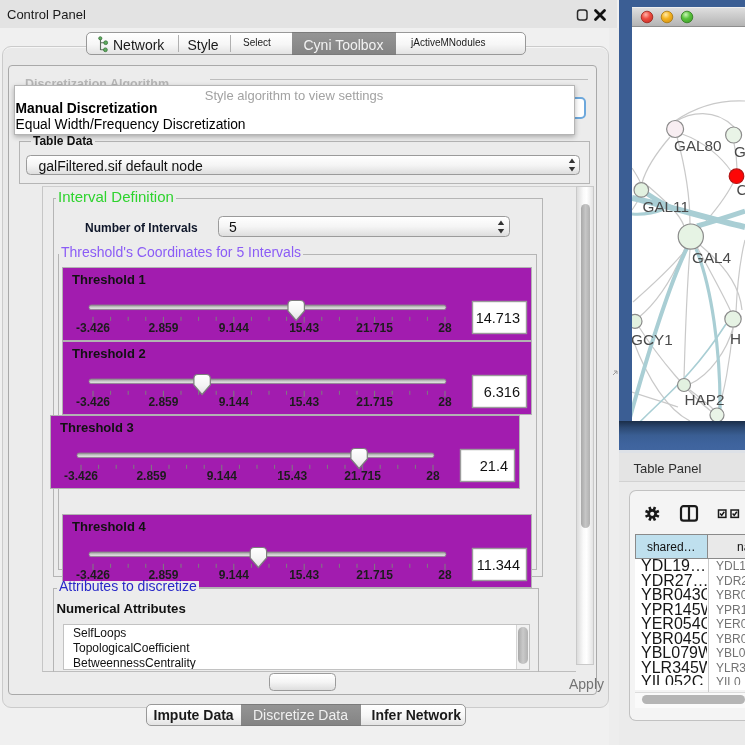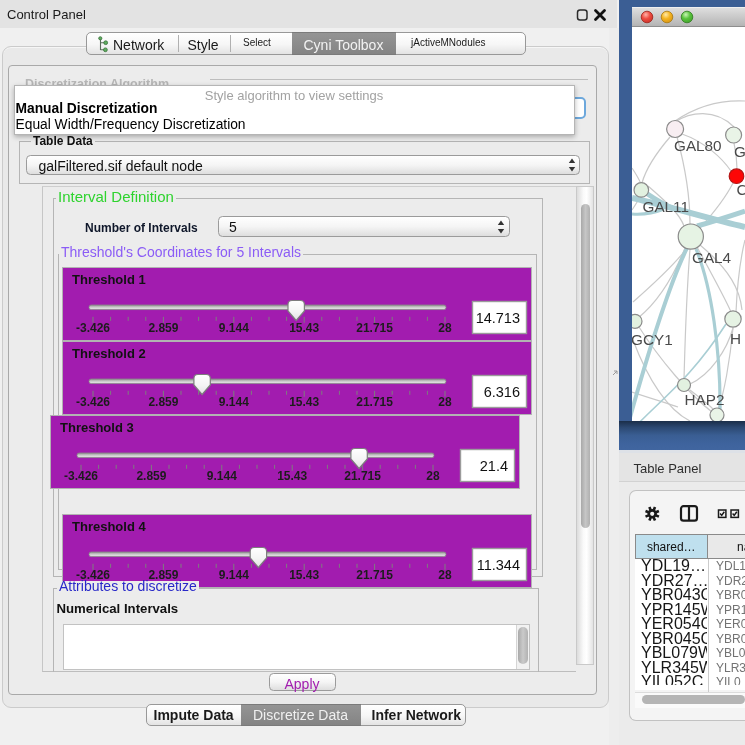--- a/index.html
+++ b/index.html
@@ -259,28 +259,29 @@
         <text x="241.2" y="64" text-anchor="middle" font-size="12" font-weight="bold" fill="#1c1c1c">15.43</text>
         <text x="311.6" y="64" text-anchor="middle" font-size="12" font-weight="bold" fill="#1c1c1c">21.715</text>
         <text x="382.0" y="64" text-anchor="middle" font-size="12" font-weight="bold" fill="#1c1c1c">28</text>
 <path d="M 187.2,41 L 187.2,36.5 Q 187.2,32.5 191.2,32.5 L 199.6,32.5 Q 203.6,32.5 203.6,36.5 L 203.6,43 L 195.4,52.5 L 187.2,43 Z" fill="url(#thg4)" stroke="#7d7d7d" stroke-width="1.2"></path>
 <rect x="409.5" y="33.5" width="54" height="32" fill="#ffffff" stroke="#9b9b9b" stroke-width="1.4"></rect>
 <text x="457" y="55" text-anchor="end" font-size="14.5" fill="#111">11.344</text>
 </svg></div>
 
 <div class="ab" style="left:53px;top:587.5px;width:485.5px;height:84.5px;border:1px solid #b5b5b5;border-bottom:none"></div>
 <div class="ab gblab" style="left:57px;top:581px;font-size:14px;color:#2828c8">Attributes to discretize</div>
-<div class="ab" style="left:56.5px;top:601px;font-size:13.2px;font-weight:bold;color:#111">Numerical Intervals</div>
+<div class="ab" style="left:56.5px;top:601px;font-size:13.2px;font-weight:bold;color:#111">Numerical Attributes</div>
 <div class="ab" style="left:63px;top:624px;width:467px;height:45.5px;background:#fff;border:1px solid #c2c2c2;overflow:hidden">
+<div style="position:absolute;left:9px;top:1px;font-size:12px;color:#111;line-height:15px">SelfLoops<br>TopologicalCoefficient<br>BetweennessCentrality</div>
 <div style="position:absolute;right:0;top:0;width:13px;height:47px;background:#f2f2f2;border-left:1px solid #d5d5d5"></div>
 <div style="position:absolute;right:1.5px;top:2px;width:10px;height:37px;background:linear-gradient(90deg,#a9a9a9,#cacaca 50%,#b2b2b2);border-radius:5px"></div>
 </div>
 
 <div class="ab aqua" style="left:268.5px;top:672.5px;width:67.5px;height:18.5px"></div>
-<div class="ab" style="left:0;top:675.5px;width:604px;text-align:center;font-size:14px;color:#a21caf"><span style="display:inline-block;margin-left:0px">Apply</span></div>
+<div class="ab" style="left:0;top:675.5px;width:604px;text-align:right;font-size:14px;color:#737373"><span style="display:inline-block;margin-left:0px">Apply</span></div>
 
 <div class="ab seg" style="left:146px;top:704px;width:320px;height:21.5px;border:1px solid #989898;border-radius:5px"></div>
 <div class="ab segsel" style="left:240.5px;top:704px;width:120.5px;height:21.5px;border-top:1px solid #7a7a7a;border-bottom:1px solid #7a7a7a"></div>
 <div class="ab" style="left:153.5px;top:707px;font-size:14px;font-weight:bold;color:#1a1a1a">Impute Data</div>
 <div class="ab" style="left:253px;top:707px;font-size:14px;color:#f0f0f0">Discretize Data</div>
 <div class="ab" style="left:371.5px;top:707px;font-size:14px;font-weight:bold;color:#1a1a1a">Infer Network</div>
 
 <div class="ab" style="left:13.5px;top:84.5px;width:561px;height:50.5px;background:#fff;border:1px solid #b5b5b5;box-shadow:0 2px 5px rgba(0,0,0,0.28)"></div>
 <div class="ab" style="left:13.5px;top:87.5px;width:561px;text-align:center;font-size:13px;color:#a2a2a2">Style algorithm to view settings</div>
 <div class="ab" style="left:15.5px;top:101px;font-size:13.8px;font-weight:bold;color:#000">Manual Discretization</div>

